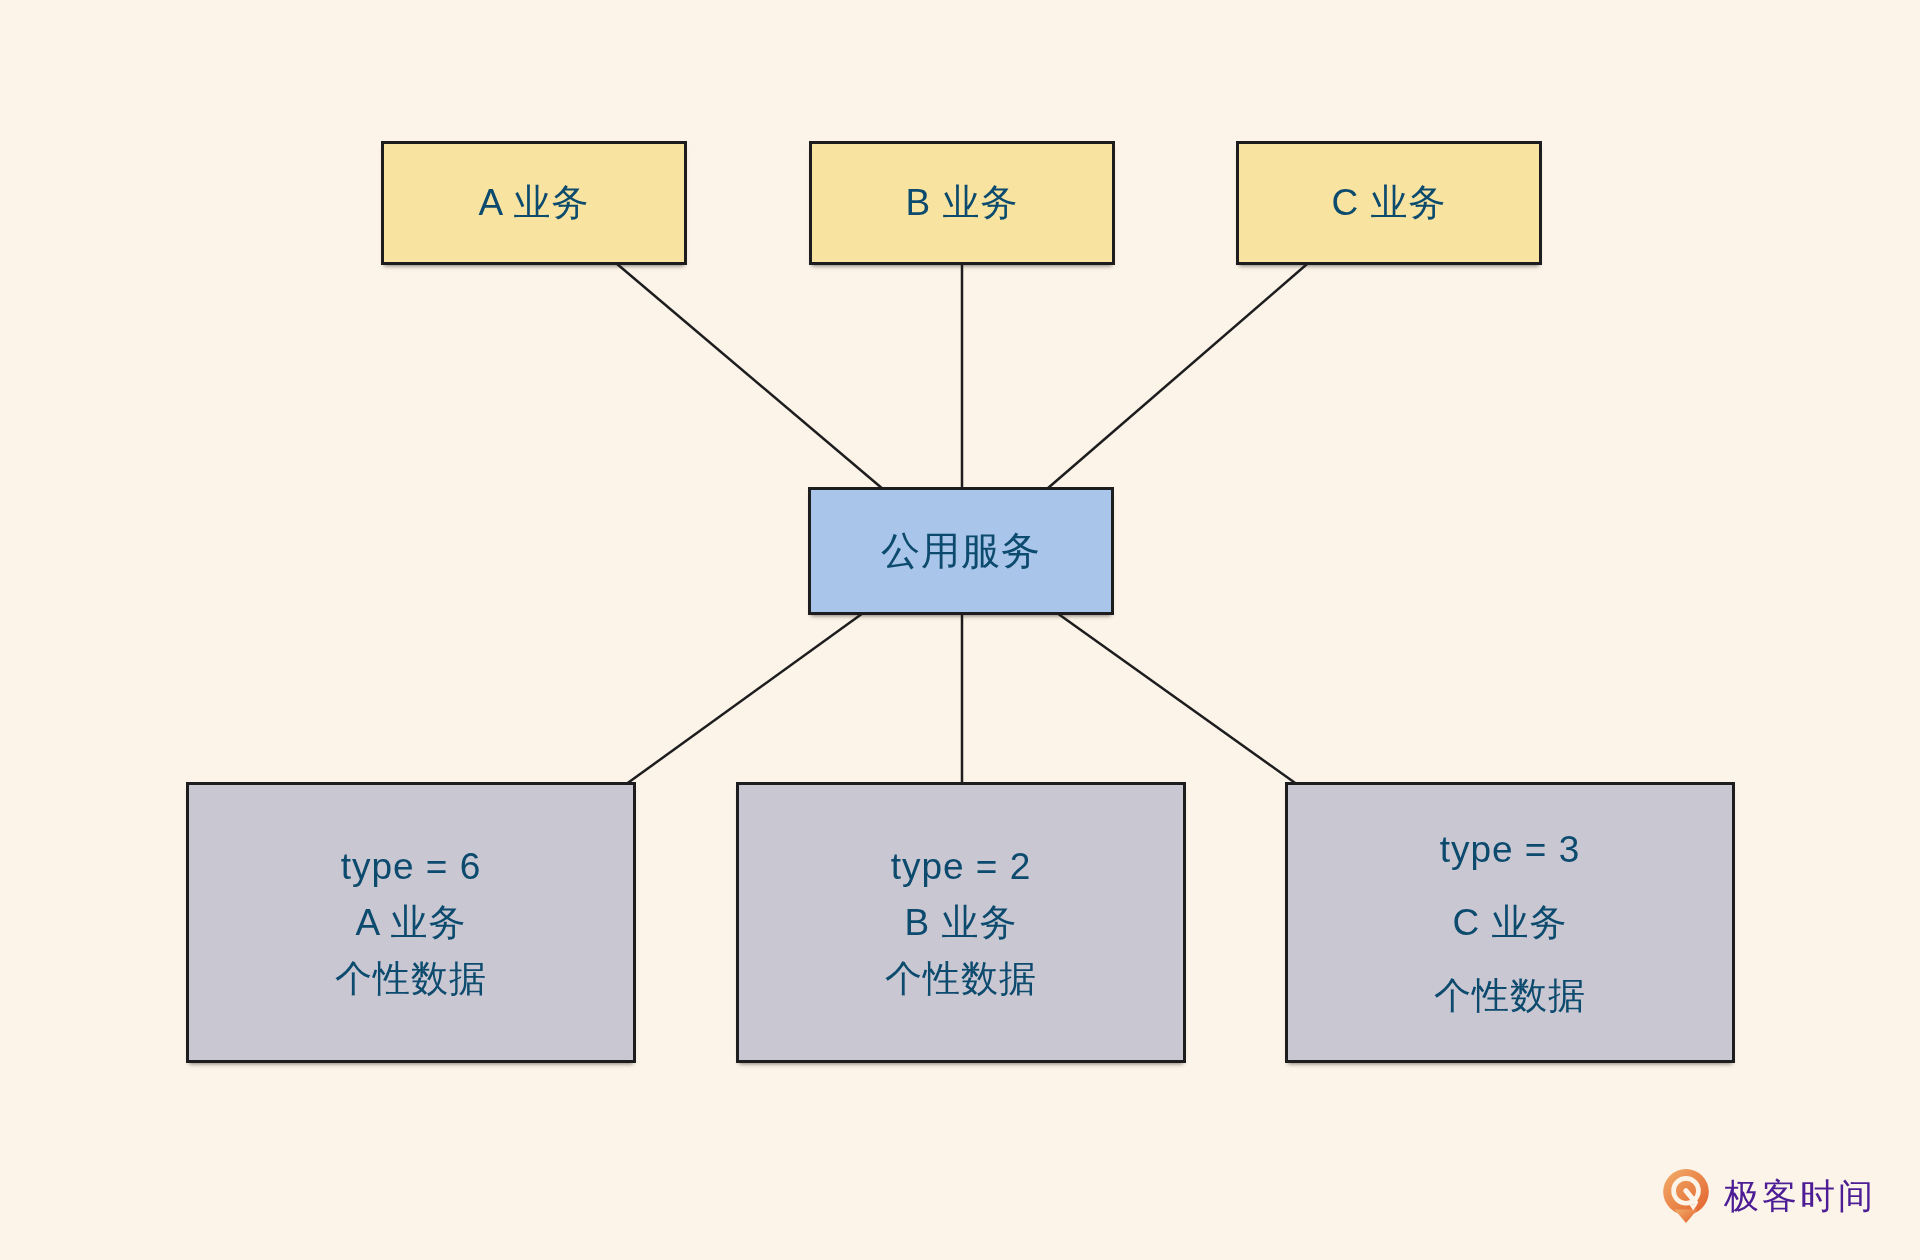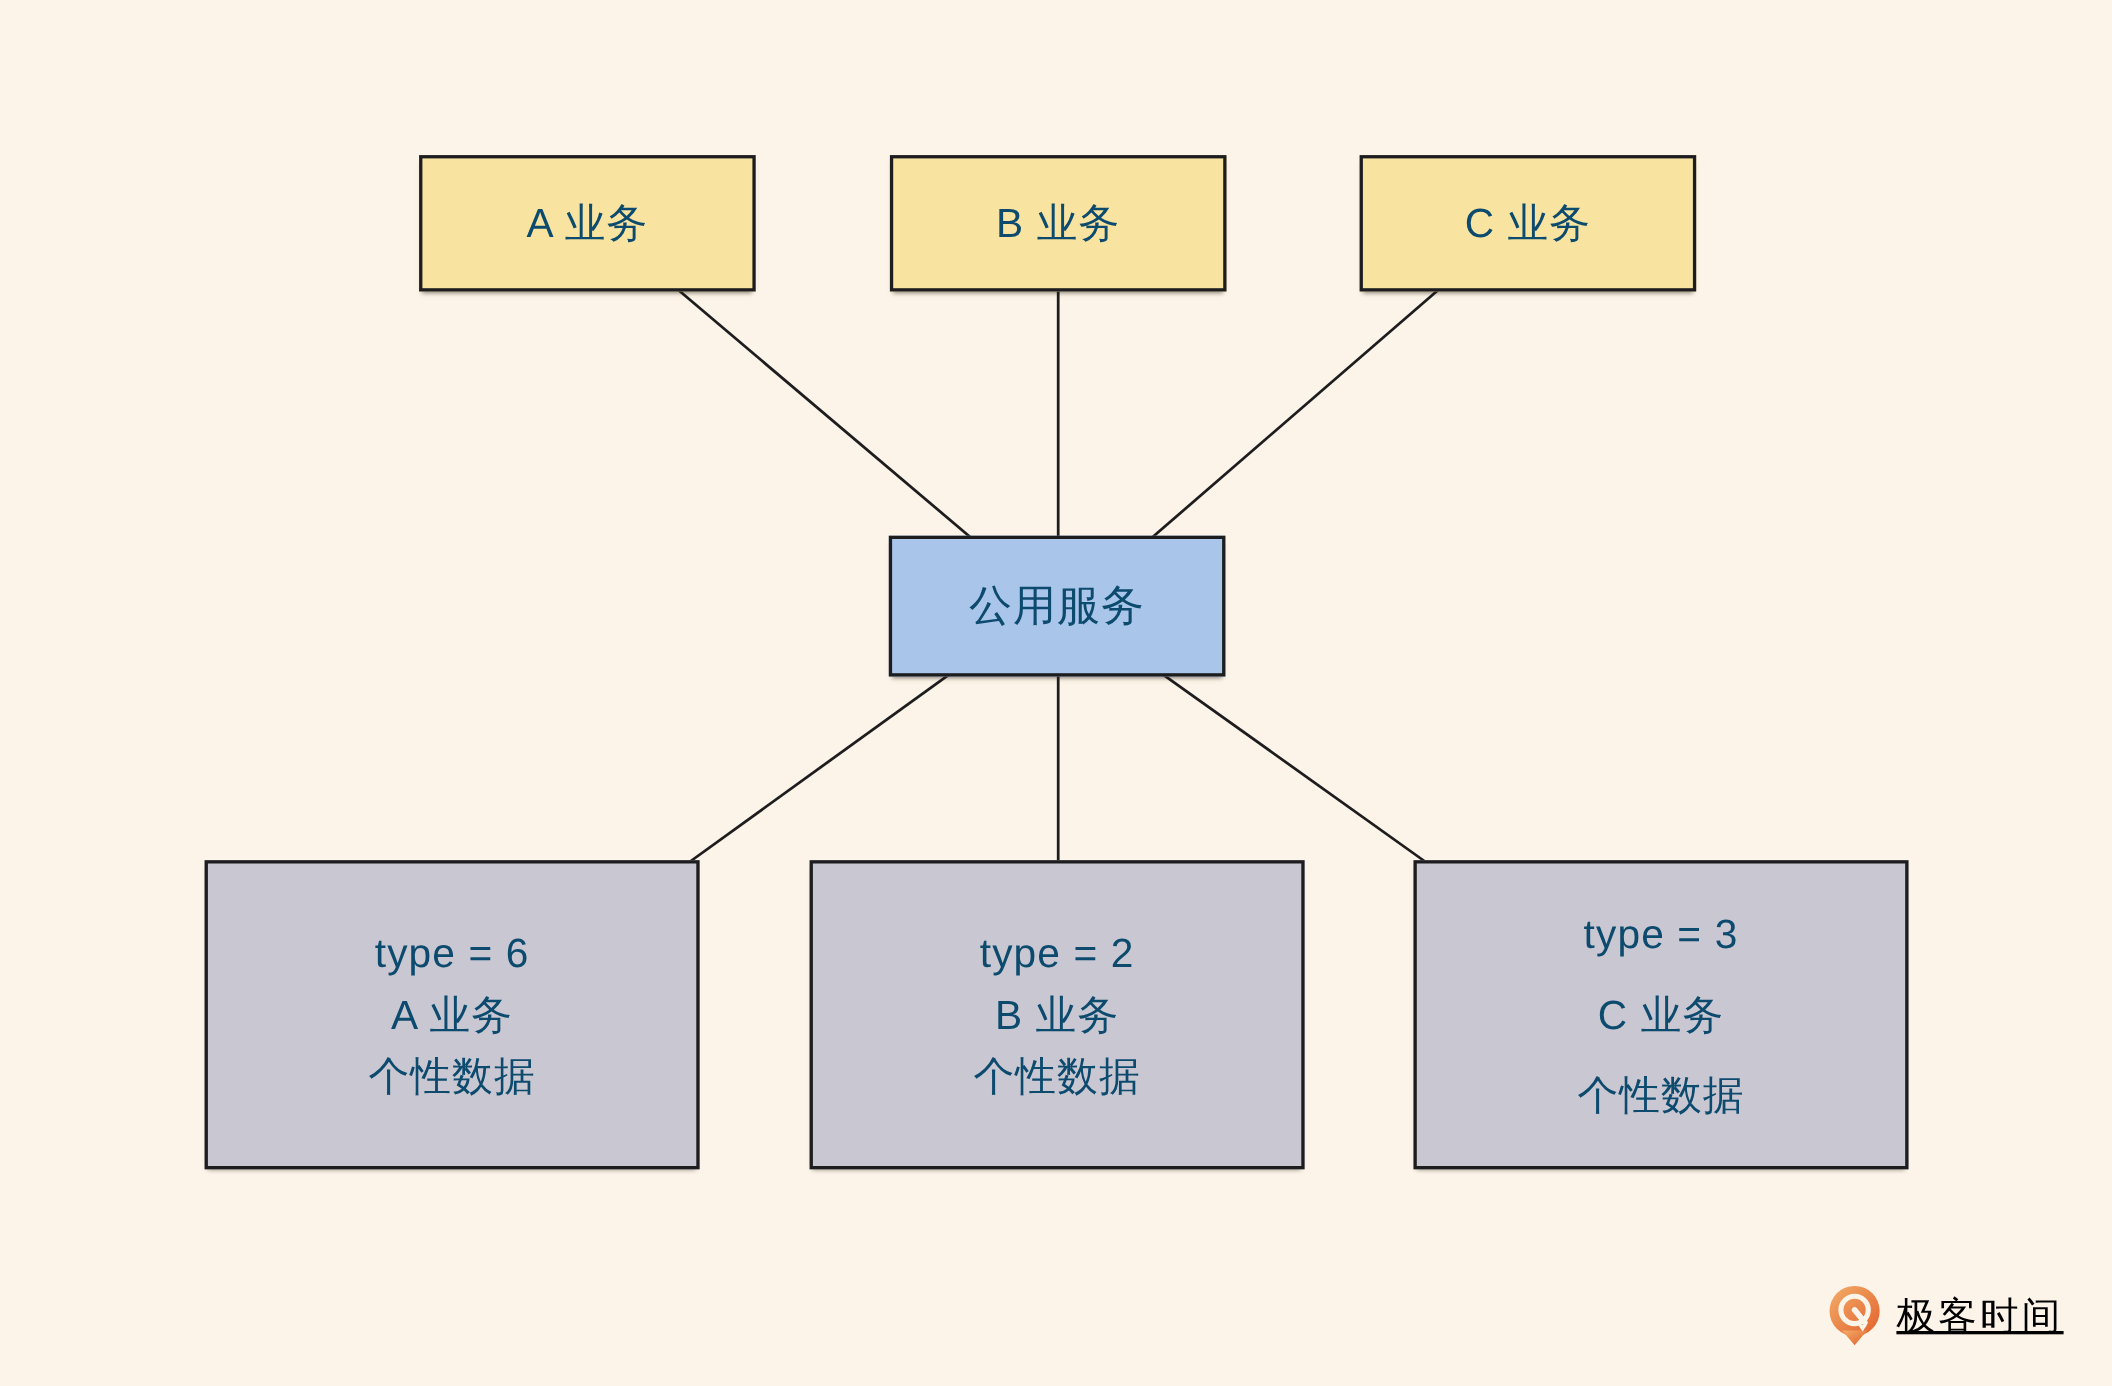--- a/index.html
+++ b/index.html
@@ -77,23 +77,22 @@
     gap: 13px;
     z-index: 3;
   }
   .footer-logo .logo-icon {
     width: 50px;
     height: 56px;
     display: block;
   }
   .footer-logo .logo-text {
     font-size: 35px;
-    color: #000000;
+    color: #4c1d95;
     letter-spacing: 3px;
-    text-decoration: underline;
   }
 </style>
 </head>
 <body>
 
 <div class="stage">
 
   <svg class="edges" viewBox="0 0 1920 1260" xmlns="http://www.w3.org/2000/svg">
       <line x1="610" y1="258" x2="890" y2="495" stroke="#1D1D1F" stroke-width="2.5"></line>
       <line x1="962" y1="258" x2="962" y2="495" stroke="#1D1D1F" stroke-width="2.5"></line>

